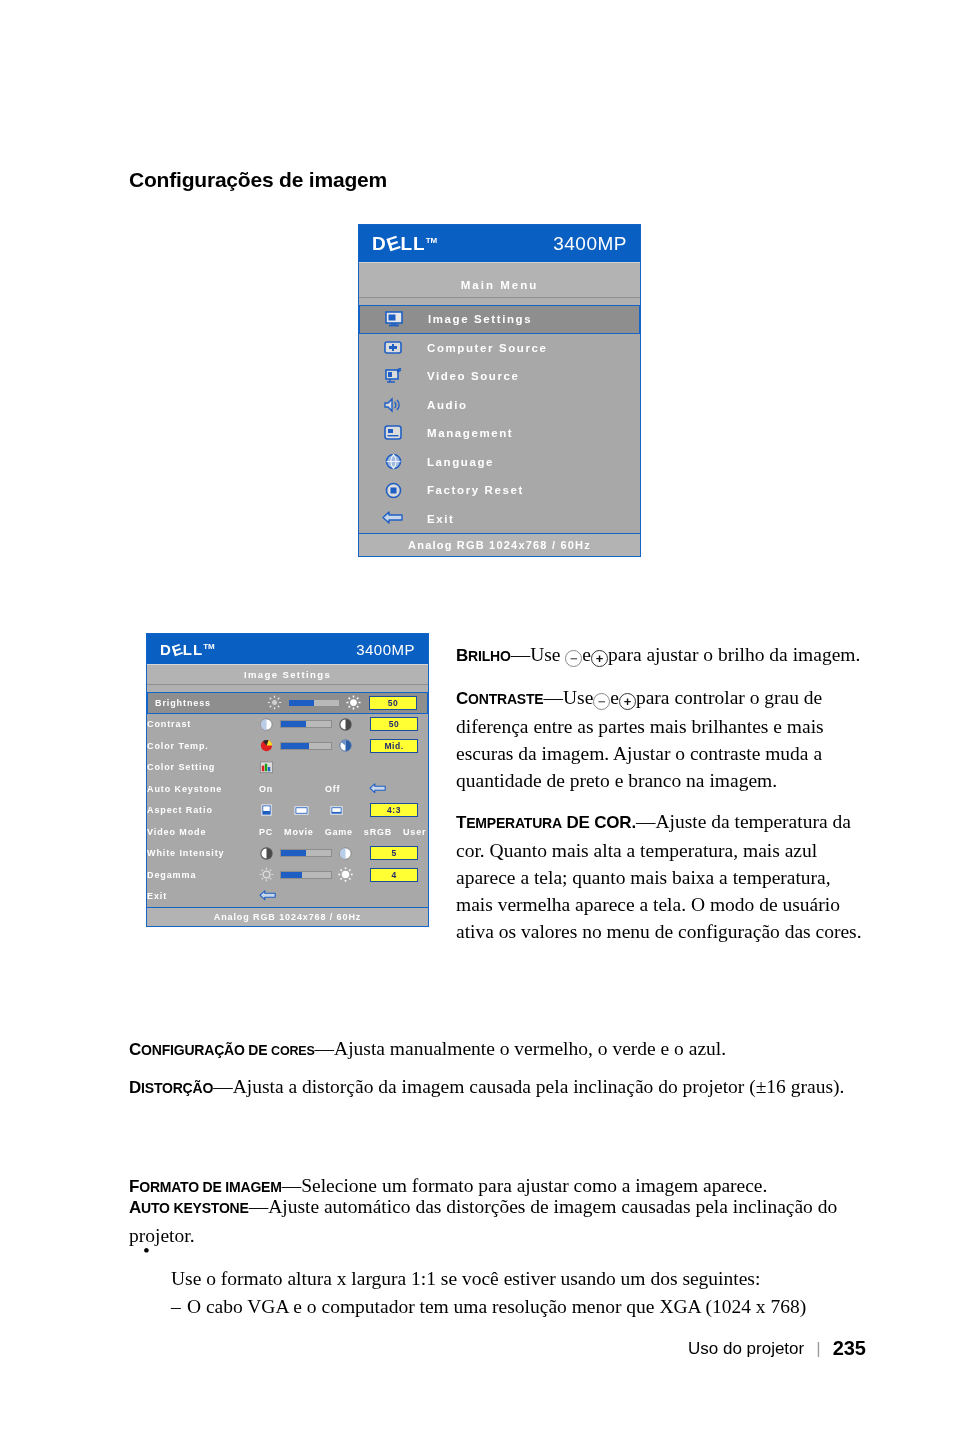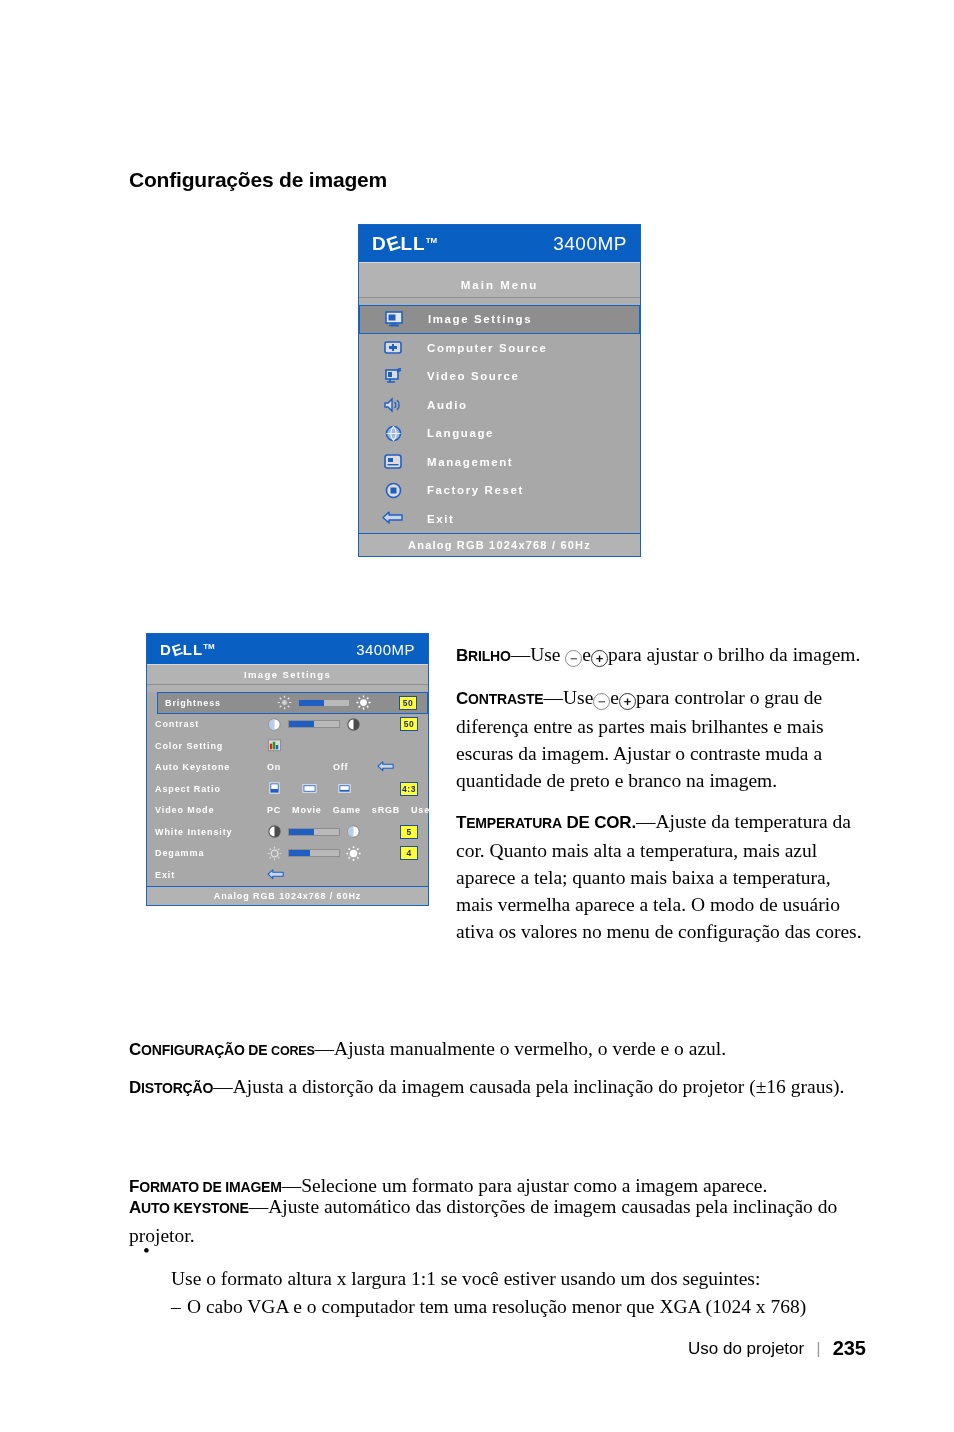--- a/index.html
+++ b/index.html
@@ -90,34 +90,33 @@
   #osd-image .osd-head{ height:30px; }
   #osd-image .dell-logo{ font-size:15px; }
   #osd-image .model{ font-size:15px; }
   #osd-image .osd-title{ font-size:9.5px; letter-spacing:1.4px; padding:4px 0;}
   #osd-image .osd-footer{ font-size:9px; letter-spacing:0.9px; padding:4px 0;}
   .s-row{
     display:flex; align-items:center;
     height:21.5px;
     color:#ffffff;
     font-size:9px; font-weight:bold; letter-spacing:0.9px;
-    padding-left:8px;
-  }
-  .s-row.selected{ background:#8e8e8e; border:1px solid #1464c8; padding-left:7px;margin-left:10px;}
+  }
+  .s-row.selected{ background:#8e8e8e; border:1px solid #1464c8; padding-left:7px;}
   .s-label{ width:112px; flex:none; }
   .s-ctrl{ flex:1; display:flex; align-items:center; gap:6px; }
   .slider{
     width:52px; height:8px; background:#b9b9b9;
     border:1px solid #8d8d8d; position:relative;
   }
   .slider > i{
     display:block; height:100%; background:#1f5fc4;
   }
   .valbox{
-    width:18px; height:14px; background:#ffff33;
+    width:48px; height:14px; background:#ffff33;
     border:1px solid #184f9e;
     color:#222b6d; font-size:8.5px; font-weight:bold;
     display:flex; align-items:center; justify-content:center;
     letter-spacing:0.5px;
     margin-left:auto; margin-right:10px;
   }
   .ico-sm{ width:15px; height:15px; display:block; }
   .opt{ font-size:9px; font-weight:bold; letter-spacing:0.8px; color:#fff; }
 
   
@@ -223,42 +222,42 @@
             <path d="M2 6 H5 L9 2 V14 L5 10 H2 Z" fill="#dcdcdc" stroke="#1f5fc4" stroke-width="1.4"></path>
             <path d="M11.5 5 A4 4 0 0 1 11.5 11" fill="none" stroke="#1f5fc4" stroke-width="1.3"></path>
             <path d="M14 3 A7 7 0 0 1 14 13" fill="none" stroke="#1f5fc4" stroke-width="1.3"></path>
           </svg>
       </span>
       <span class="m-label">Audio</span>
     </div>
 
     <div class="m-row">
       <span class="m-icon">
-        <svg class="gi" width="17" height="17" viewBox="0 0 17 17">
-            <circle cx="8.5" cy="8.5" r="7" fill="#9fb9de" stroke="#1f5fc4" stroke-width="1.6"></circle>
-            <path d="M8.5 1.5 C5 5 5 12 8.5 15.5 M8.5 1.5 C12 5 12 12 8.5 15.5 M1.5 8.5 H15.5" fill="none" stroke="#eef3fb" stroke-width="1.1"></path>
-          </svg>
-      </span>
-      <span class="m-label">Language</span>
-    </div>
-
-    <div class="m-row">
-      <span class="m-icon">
         <svg class="gi" width="18" height="16" viewBox="0 0 18 16">
             <rect x="1" y="1" width="16" height="13" rx="2.5" fill="#dcdcdc" stroke="#1f5fc4" stroke-width="1.6"></rect>
             <rect x="4" y="4" width="5" height="4" fill="#1f5fc4"></rect>
             <rect x="3.5" y="10" width="11" height="1.4" fill="#1f5fc4"></rect>
           </svg>
       </span>
       <span class="m-label">Management</span>
     </div>
 
     <div class="m-row">
       <span class="m-icon">
         <svg class="gi" width="17" height="17" viewBox="0 0 17 17">
+            <circle cx="8.5" cy="8.5" r="7" fill="#9fb9de" stroke="#1f5fc4" stroke-width="1.6"></circle>
+            <path d="M8.5 1.5 C5 5 5 12 8.5 15.5 M8.5 1.5 C12 5 12 12 8.5 15.5 M1.5 8.5 H15.5" fill="none" stroke="#eef3fb" stroke-width="1.1"></path>
+          </svg>
+      </span>
+      <span class="m-label">Language</span>
+    </div>
+
+    <div class="m-row">
+      <span class="m-icon">
+        <svg class="gi" width="17" height="17" viewBox="0 0 17 17">
             <circle cx="8.5" cy="8.5" r="7" fill="#dcdcdc" stroke="#1f5fc4" stroke-width="1.6"></circle>
             <rect x="5.5" y="5.5" width="6" height="6" fill="#1f5fc4"></rect>
           </svg>
       </span>
       <span class="m-label">Factory Reset</span>
     </div>
 
     <div class="m-row">
       <span class="m-icon">
         <svg class="gi" width="22" height="15" viewBox="0 0 22 15">
@@ -318,20 +317,39 @@
             <i style="width:50%"></i>
           </span>
         <svg class="ico-sm" viewBox="0 0 16 16">
             <circle cx="8" cy="8" r="6" fill="#ffffff" stroke="#5a5a5a" stroke-width="1.2"></circle>
             <path d="M8 2 A6 6 0 0 1 8 14 Z" fill="#4a4a4a"></path>
           </svg>
       </span>
       <span class="valbox">50</span>
     </div>
 
+    <div class="s-row">
+      <span class="s-label">Color Temp.</span>
+      <span class="s-ctrl">
+        <svg class="ico-sm" viewBox="0 0 16 16">
+            <circle cx="8" cy="8" r="6" fill="#e02020"></circle>
+            <path d="M8 8 L14 8 A6 6 0 0 0 10 2.4 Z" fill="#f5e02a"></path>
+            <path d="M8 8 L10 2.4 A6 6 0 0 0 4.2 3.4 Z" fill="#2b2b2b"></path>
+          </svg>
+        <span class="slider">
+            <i style="width:55%"></i>
+          </span>
+        <svg class="ico-sm" viewBox="0 0 16 16">
+            <circle cx="8" cy="8" r="6" fill="#ffffff" stroke="#4a6fa5" stroke-width="1"></circle>
+            <path d="M8 2 A6 6 0 0 1 8 14 Z" fill="#2d5fa8"></path>
+            <path d="M8 8 L8 2 A6 6 0 0 0 3.2 4.4 Z" fill="#6c8fc4"></path>
+          </svg>
+      </span>
+      <span class="valbox">Mid.</span>
+    </div>
 
     <div class="s-row">
       <span class="s-label">Color Setting</span>
       <span class="s-ctrl">
         <svg class="ico-sm" viewBox="0 0 16 16">
             <rect x="1.5" y="2" width="13" height="11.5" fill="#dcdcdc" stroke="#8a8a8a" stroke-width="1"></rect>
             <rect x="3" y="6" width="2.6" height="6" fill="#e02020"></rect>
             <rect x="6.2" y="4" width="2.6" height="8" fill="#18a018"></rect>
             <rect x="9.4" y="7.5" width="2.6" height="4.5" fill="#1f5fc4"></rect>
           </svg>

